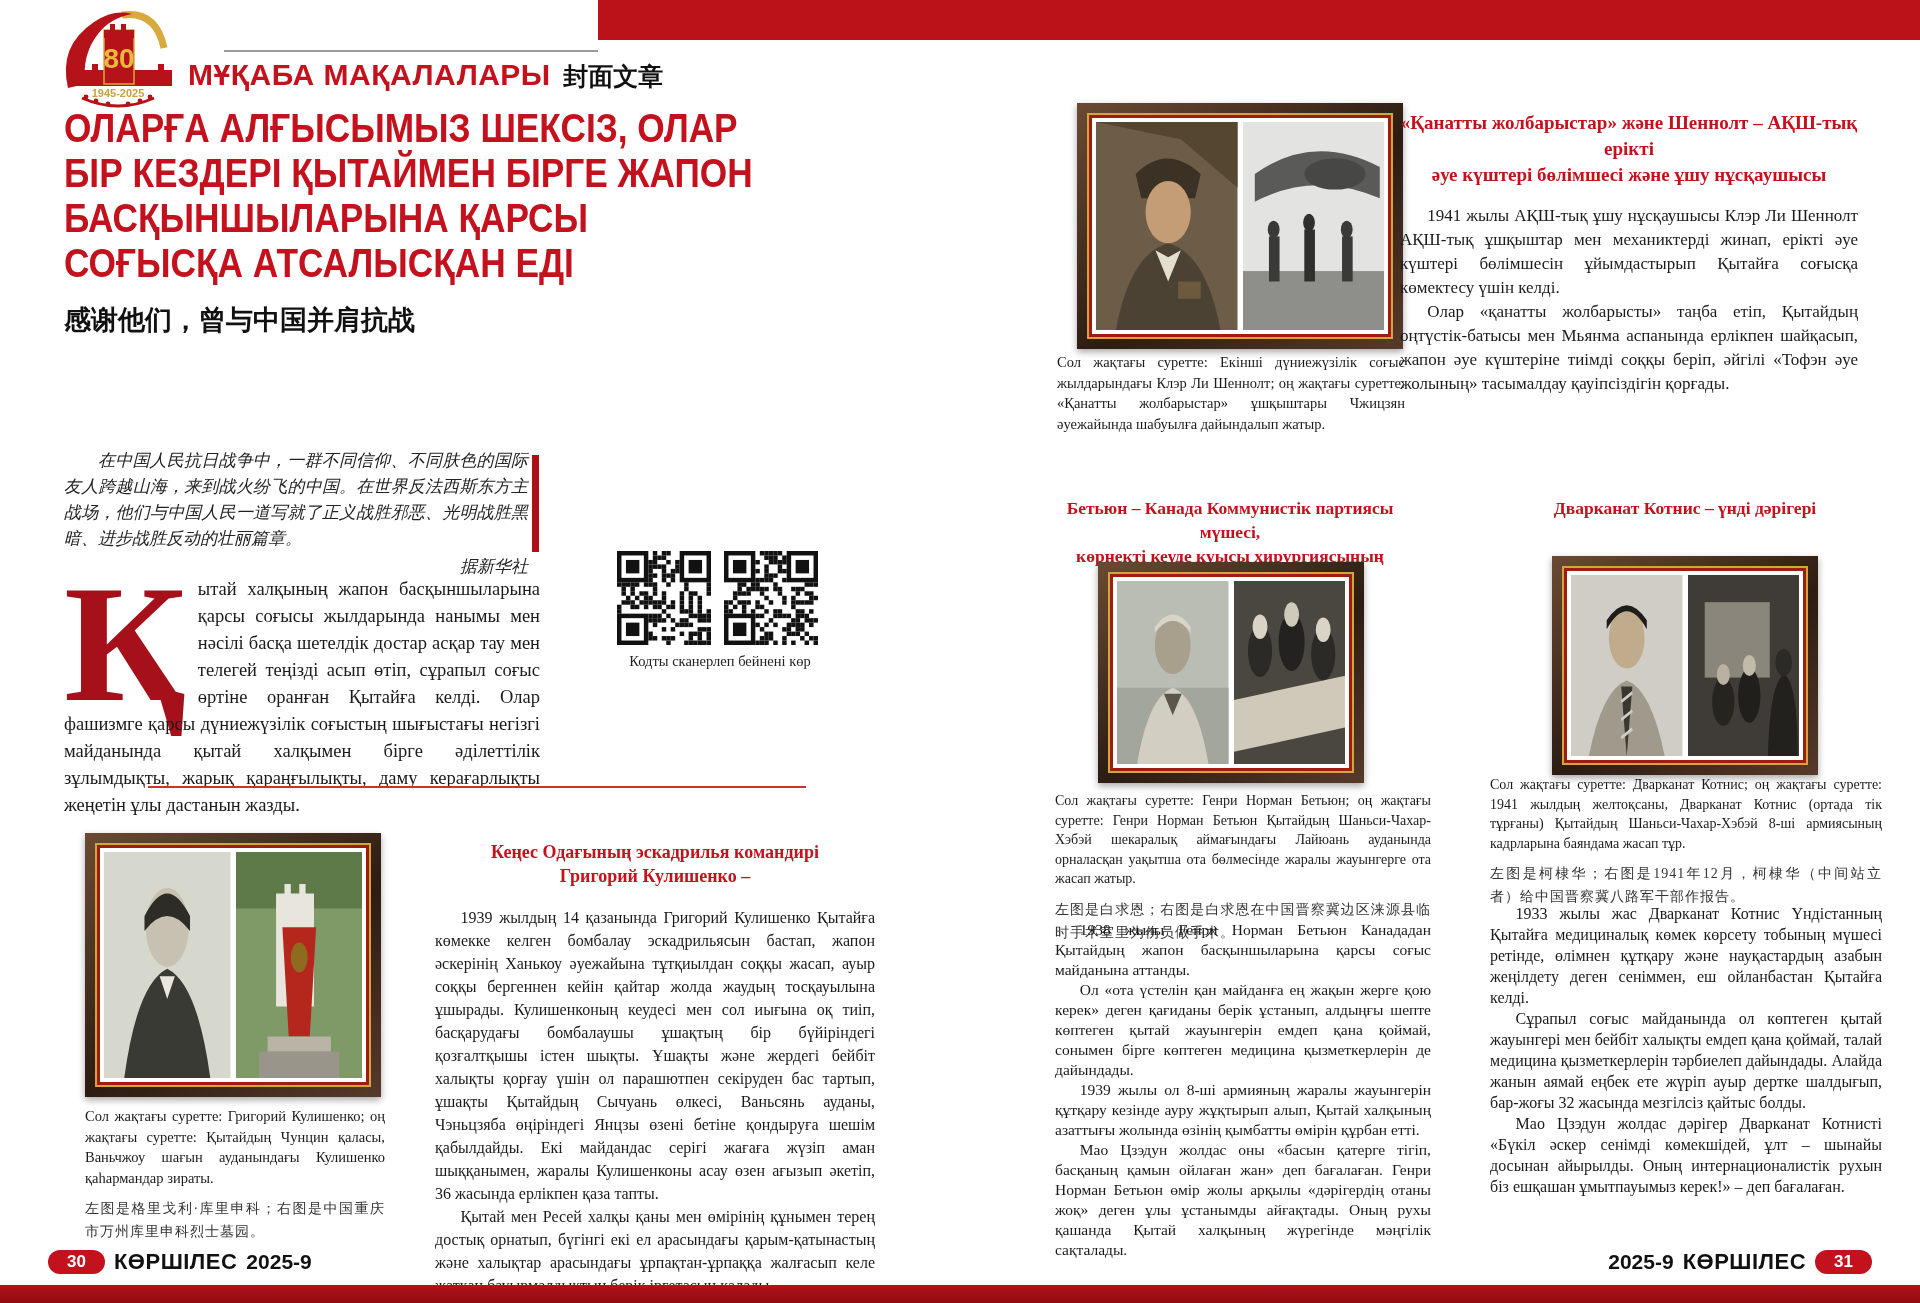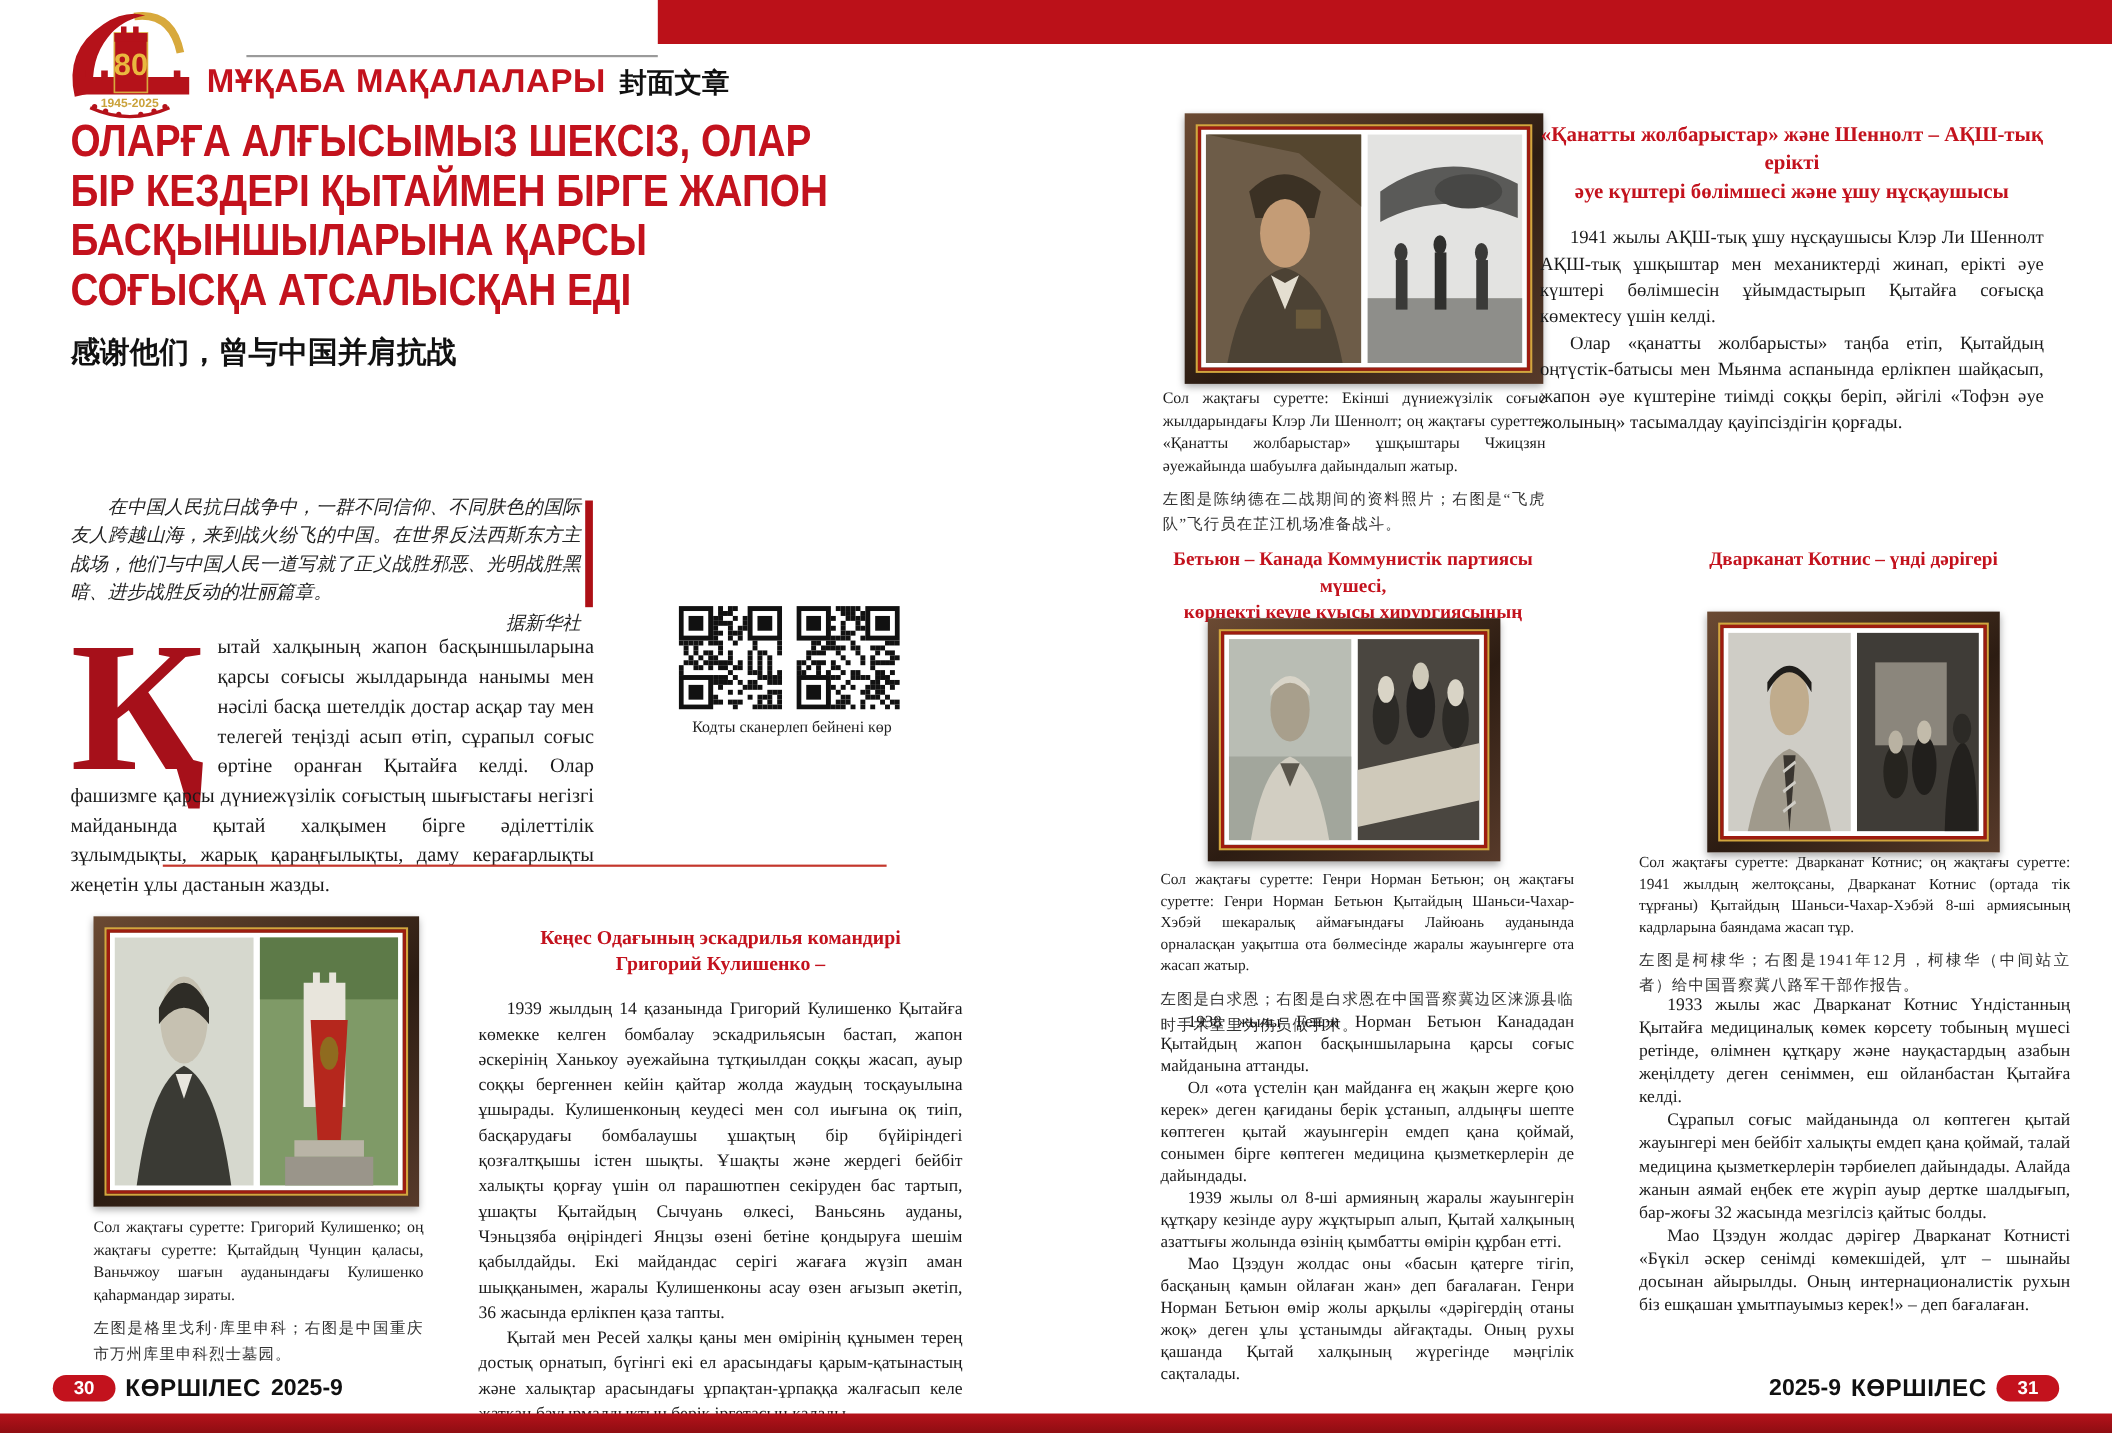--- a/index.html
+++ b/index.html
@@ -532,21 +532,20 @@
           <rect x="84" y="66" width="9" height="26" fill="#3a3a38"></rect>
                 <circle cx="88" cy="62" r="5" fill="#3a3a38"></circle>
         </svg>
       </div>
     </div>
         </div>
       </div>
   </div>
   <div class="caption chen-caption">
     <div class="cap-kk">Сол жақтағы суретте: Екінші дүниежүзілік соғыс жылдарындағы Клэр Ли Шеннолт; оң жақтағы суретте: «Қанатты жолбарыстар» ұшқыштары Чжицзян әуежайында шабуылға дайындалып жатыр.</div>
-    <div class="cap-zh">左图是陈纳德在二战期间的资料照片；右图是“飞虎队”飞行员在芷江机场准备战斗。</div>
   </div>
 
   <div class="chen-col">
     <div class="sec-heading">
       <div>«Қанатты жолбарыстар» және Шеннолт – АҚШ-тық ерікті</div>
       <div>әуе күштері бөлімшесі және ұшу нұсқаушысы</div>
     </div>
     <div class="body-text">
       <p>1941 жылы АҚШ-тық ұшу нұсқаушысы Клэр Ли Шеннолт АҚШ-тық ұшқыштар мен механиктерді жинап, ерікті әуе күштері бөлімшесін ұйымдастырып Қытайға соғысқа көмектесу үшін келді.</p>
       <p>Олар «қанатты жолбарысты» таңба етіп, Қытайдың оңтүстік-батысы мен Мьянма аспанында ерлікпен шайқасып, жапон әуе күштеріне тиімді соққы беріп, әйгілі «Тофэн әуе жолының» тасымалдау қауіпсіздігін қорғады.</p>

